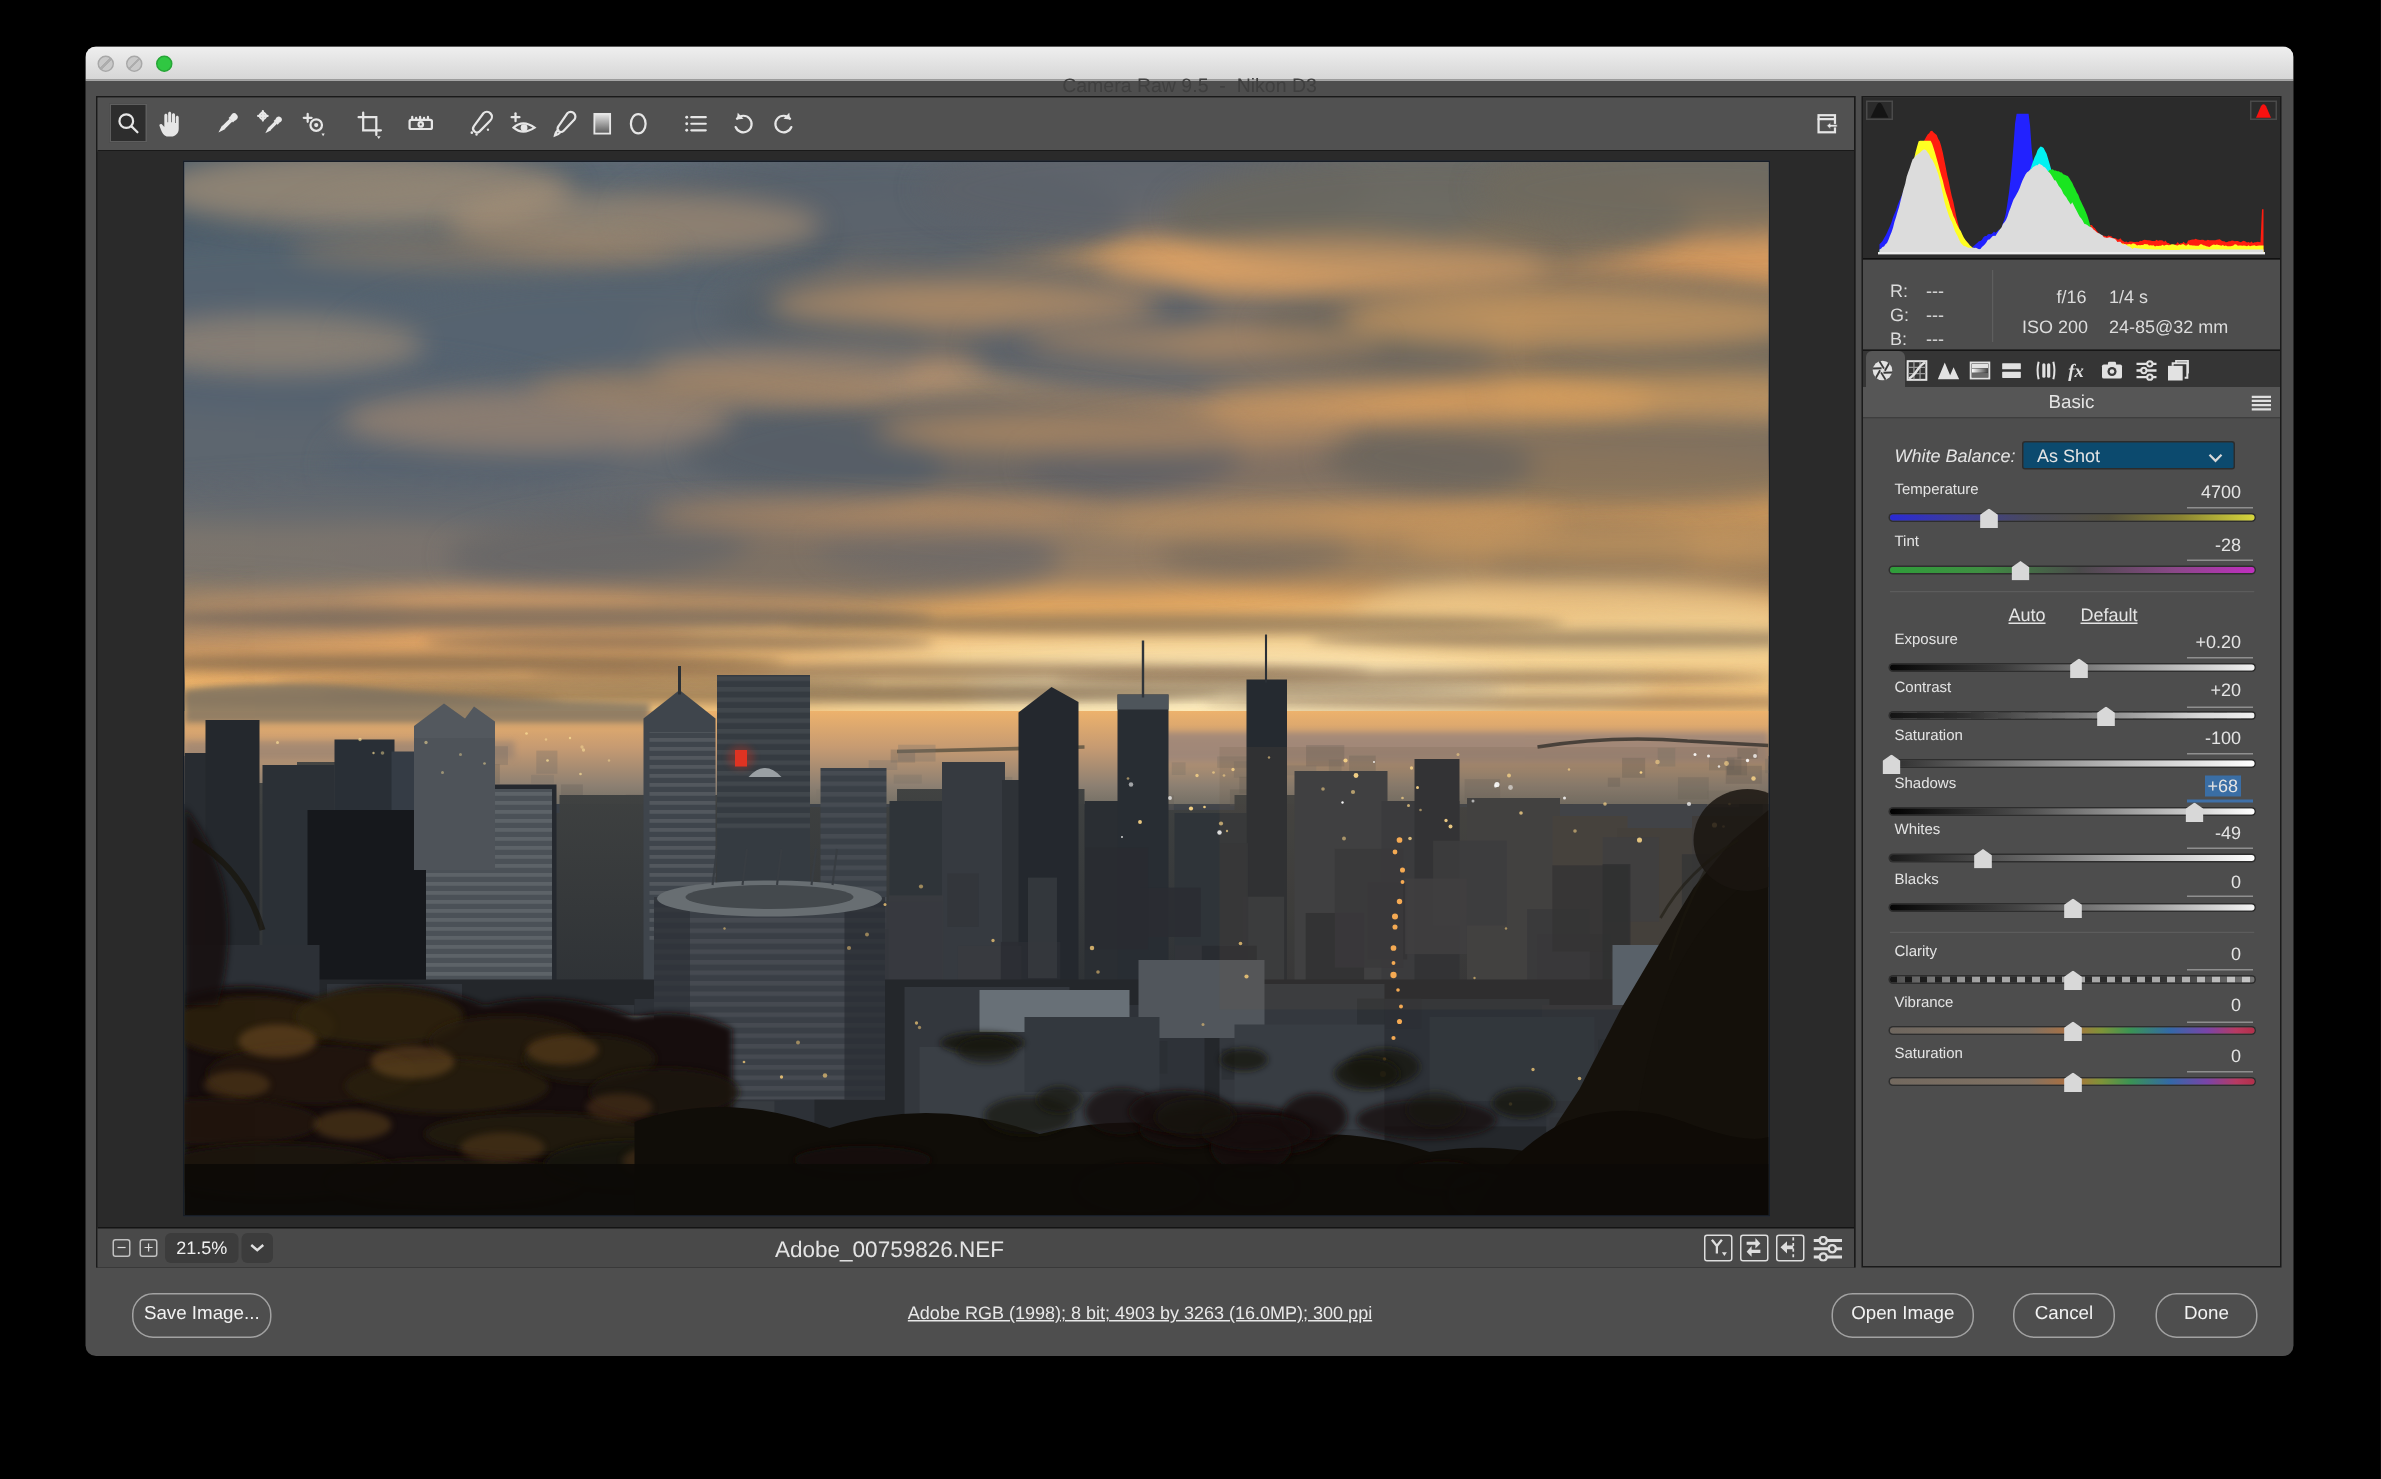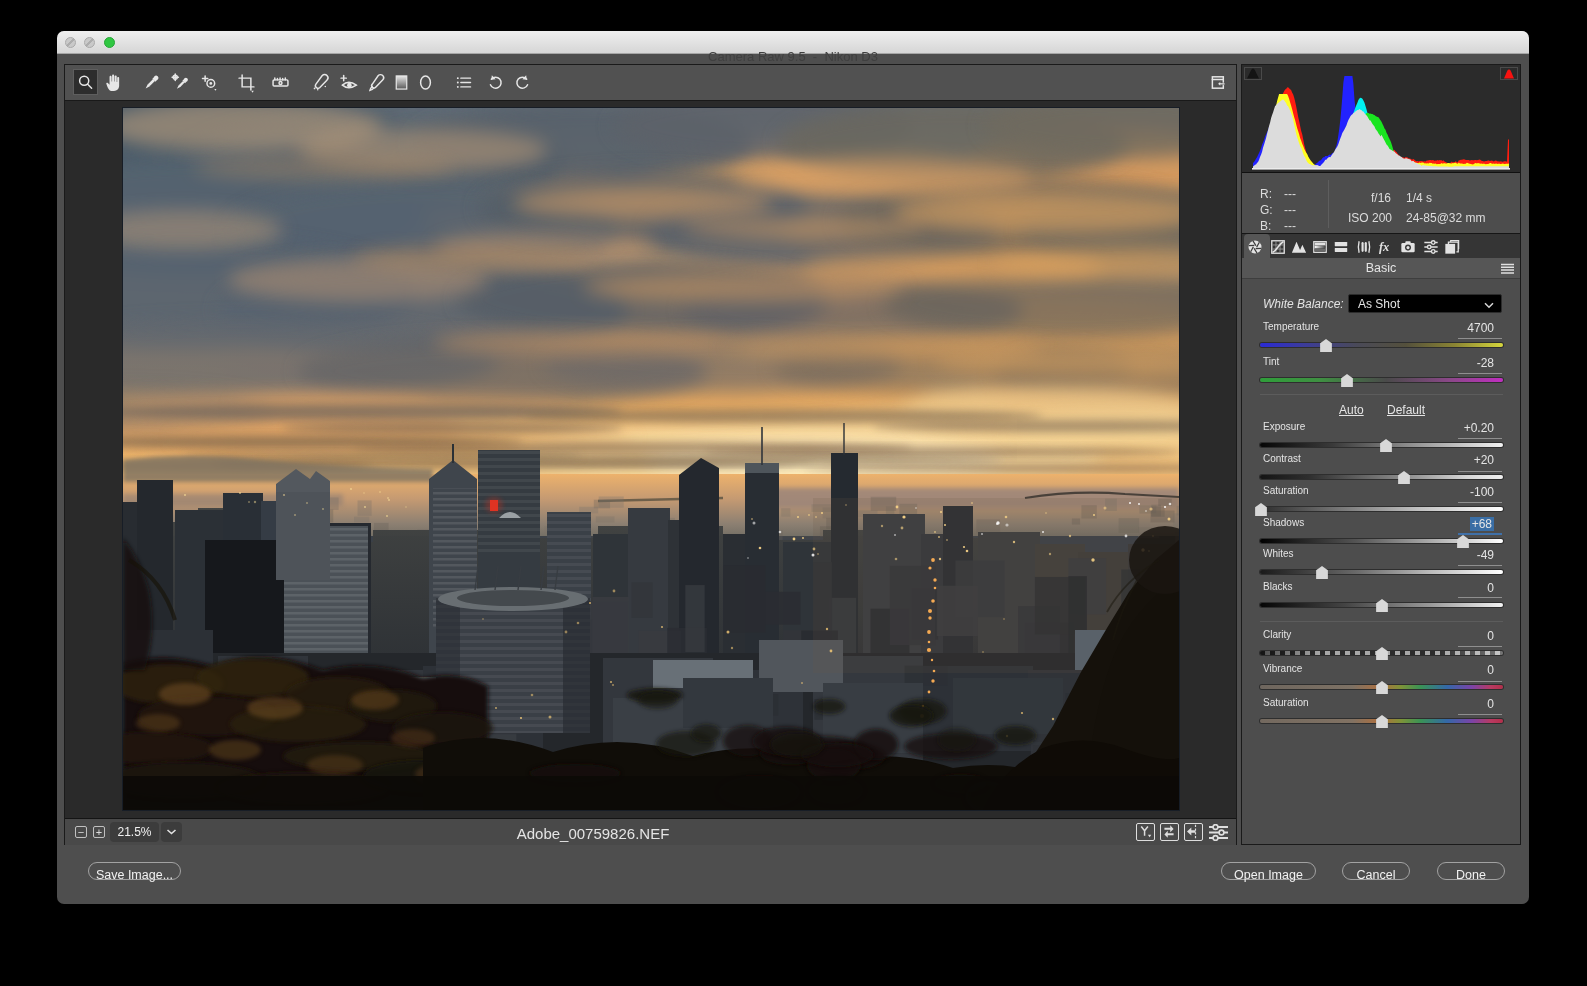--- a/index.html
+++ b/index.html
@@ -19,25 +19,25 @@
 #tabs { position:absolute; left:0; top:168px; width:278px; height:25px; background:#353535; border-top:1px solid #161616; }
 .tab-i { position:absolute; top:5px; width:16px; height:16px; }
 #seltab { position:absolute; left:2px; top:0px; width:26px; height:25px; background:#565656; border-radius:4px 4px 0 0; }
 #bhead { position:absolute; left:0; top:193px; width:278px; height:21px; background:#565656; border-bottom:1px solid #3e3e3e; }
 .slab { position:absolute; left:21px; font-size:10px; }
 .sval { position:absolute; left:180px; width:72px; text-align:right; font-size:12px; }
 .sval.sel { background:#3a6ea5; width:auto; left:auto; right:26px; padding:0 2px; }
 .track { position:absolute; left:18px; width:243px; height:4px; border-radius:2px; box-shadow:0 0 0 1px #2e2e2e; }
 .thumb { position:absolute; width:14px; height:13px; background:#d8d8d8; clip-path:polygon(50% 0%, 92% 32%, 92% 100%, 8% 100%, 8% 32%); }
 .wbl { position:absolute; left:21px; top:232px;font-style:italic; }
-#wbdd { position:absolute; left:106px; top:229px; width:154px; height:19px; background:#000000; border:1px solid #2c2c2c; border-radius:2px; }
+#wbdd { position:absolute; left:106px; top:229px; width:142px; height:19px; background:#0c4a6e; border:1px solid #2c2c2c; border-radius:2px; }
 .auto { position:absolute; top:338px; font-size:12px; text-decoration:underline; }
 .divider { position:absolute; left:18px; width:243px; height:1px; background:#3c3c3c; border-bottom:1px solid #5c5c5c; }
 #botbar { position:absolute; left:0; top:814px; width:100%; height:59px; }
-.pill { position:absolute; top:17px; height:18px; border:1px solid #a2a2a2; border-radius:14px; color:#f2f2f2; font-size:12.5px; text-align:center; line-height:25px; }
+.pill { position:absolute; top:17px; height:30px; border:1px solid #a2a2a2; border-radius:14px; color:#f2f2f2; font-size:12.5px; text-align:center; line-height:25px; }
 .zbox { position:absolute; top:7px; width:12px; height:12px; border:1px solid #c0c0c0; border-radius:2px; color:#ddd; font-size:11px; line-height:10px; text-align:center; }
 .sbtn { position:absolute; top:3px; height:20px; background:#3c3c3c; border-radius:4px; }
 .obox { position:absolute; top:4px; width:19px; height:18px; border:1.5px solid #dedede; border-radius:2px; }
 </style></head><body>
 <div id="win">
   <div id="tbar">
     <div class="tl" style="left:8px;background:linear-gradient(135deg,#c9c9c9 44%,#adadad 44%,#adadad 56%,#c9c9c9 56%);border:1px solid #a8a8a8"></div>
     <div class="tl" style="left:27px;background:linear-gradient(135deg,#c9c9c9 44%,#adadad 44%,#adadad 56%,#c9c9c9 56%);border:1px solid #a8a8a8"></div>
     <div class="tl" style="left:47px;background:#30c742;border:1px solid #27a637"></div>
     <div class="ttl">Camera Raw 9.5&nbsp;&nbsp;-&nbsp;&nbsp;Nikon D3</div>
@@ -806,17 +806,18 @@
 <div class="thumb" style="left:133px;top:616px"></div>
 <div class="slab" style="top:632px">Saturation</div>
 <div class="sval" style="top:632px">0</div>
 <div style="position:absolute;left:216px;top:649px;width:44px;height:1px;background:#8f8f8f"></div>
 <div class="track" style="top:654px;background:linear-gradient(90deg,#73695f,#817263 38%,#b06f3c 50%,#7e9338 58%,#3a9355 66%,#3468a8 77%,#7a44a8 87%,#b83a62 95%,#b32f4a)"></div>
 <div class="thumb" style="left:133px;top:650px"></div>
   </div>
 
   <div id="botbar">
     <div class="pill" style="left:31px;width:93px">Save Image...</div>
+    <div style="position:absolute;left:0;width:1406px;top:23px;text-align:center;font-size:12px;color:#e8e8e8"><span style="text-decoration:underline">Adobe RGB (1998); 8 bit; 4903 by 3263 (16.0MP); 300 ppi</span></div>
     <div class="pill" style="left:1164px;width:95px">Open Image</div>
     <div class="pill" style="left:1285px;width:68px">Cancel</div>
     <div class="pill" style="left:1380px;width:68px">Done</div>
   </div>
 </div>
 
 </body></html>

